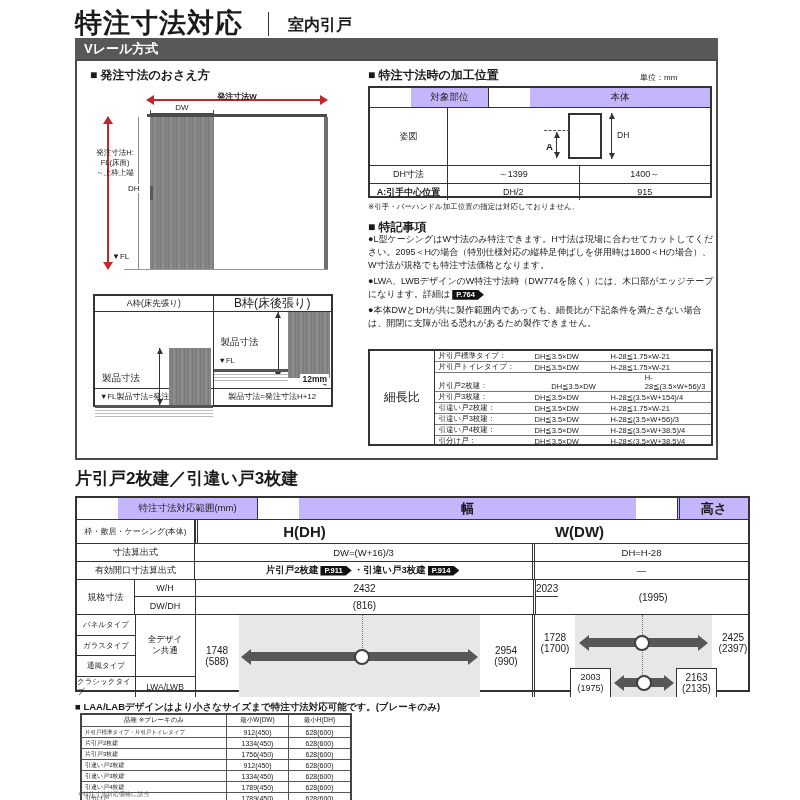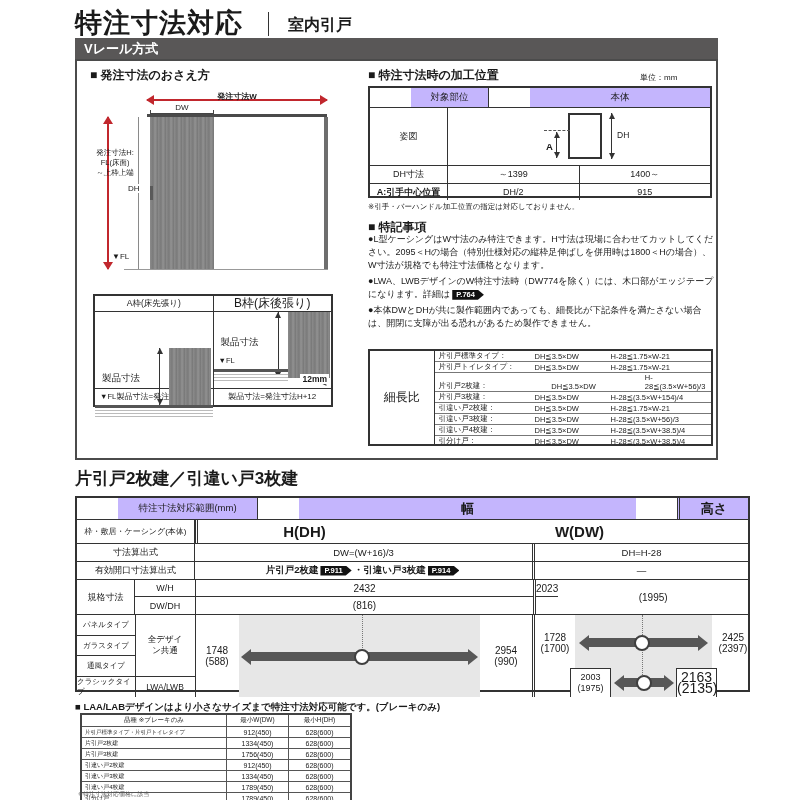--- a/index.html
+++ b/index.html
@@ -293,21 +293,21 @@
       <div class="abs rng" style="left:637px;top:17px;width:38px;">
         <div>2425</div>
         <div>(2397)</div>
       </div>
       <div class="abs rng" style="left:493px;top:53px;width:41px;height:29px;background:#fff;border:1px solid #333;border-bottom:none;box-sizing:border-box;padding-top:3px;font-size:9px;">
         <div>2003</div>
         <div>(1975)</div>
       </div>
       <div class="abs bigbar la ra" style="left:547px;top:63px;width:40px;"></div>
       <div class="abs marker" style="left:559px;top:59.5px;"></div>
-      <div class="abs rng" style="left:599px;top:53px;width:41px;height:29px;background:#fff;border:1px solid #333;border-bottom:none;box-sizing:border-box;padding-top:3px;font-size:14px;">
+      <div class="abs rng" style="left:599px;top:53px;width:41px;height:29px;background:#fff;border:1px solid #333;border-bottom:none;box-sizing:border-box;padding-top:3px;font-size:10px;">
         <div>2163</div>
         <div>(2135)</div>
       </div>
     </div>
   </div>
 
   <div class="abs b" style="left:75px;top:701px;font-size:9.5px;">■ LAA/LABデザインはより小さなサイズまで特注寸法対応可能です。(ブレーキのみ)</div>
   <div class="abs" style="left:80px;top:713px;width:272px;border:2px solid #444;box-sizing:border-box;">
     <div style="display:flex;height:11px;border-bottom:1px solid #555;font-size:6.5px;">
       <div class="cell" style="width:145px;border-right:1px solid #555;">品種 ※ブレーキのみ</div>

